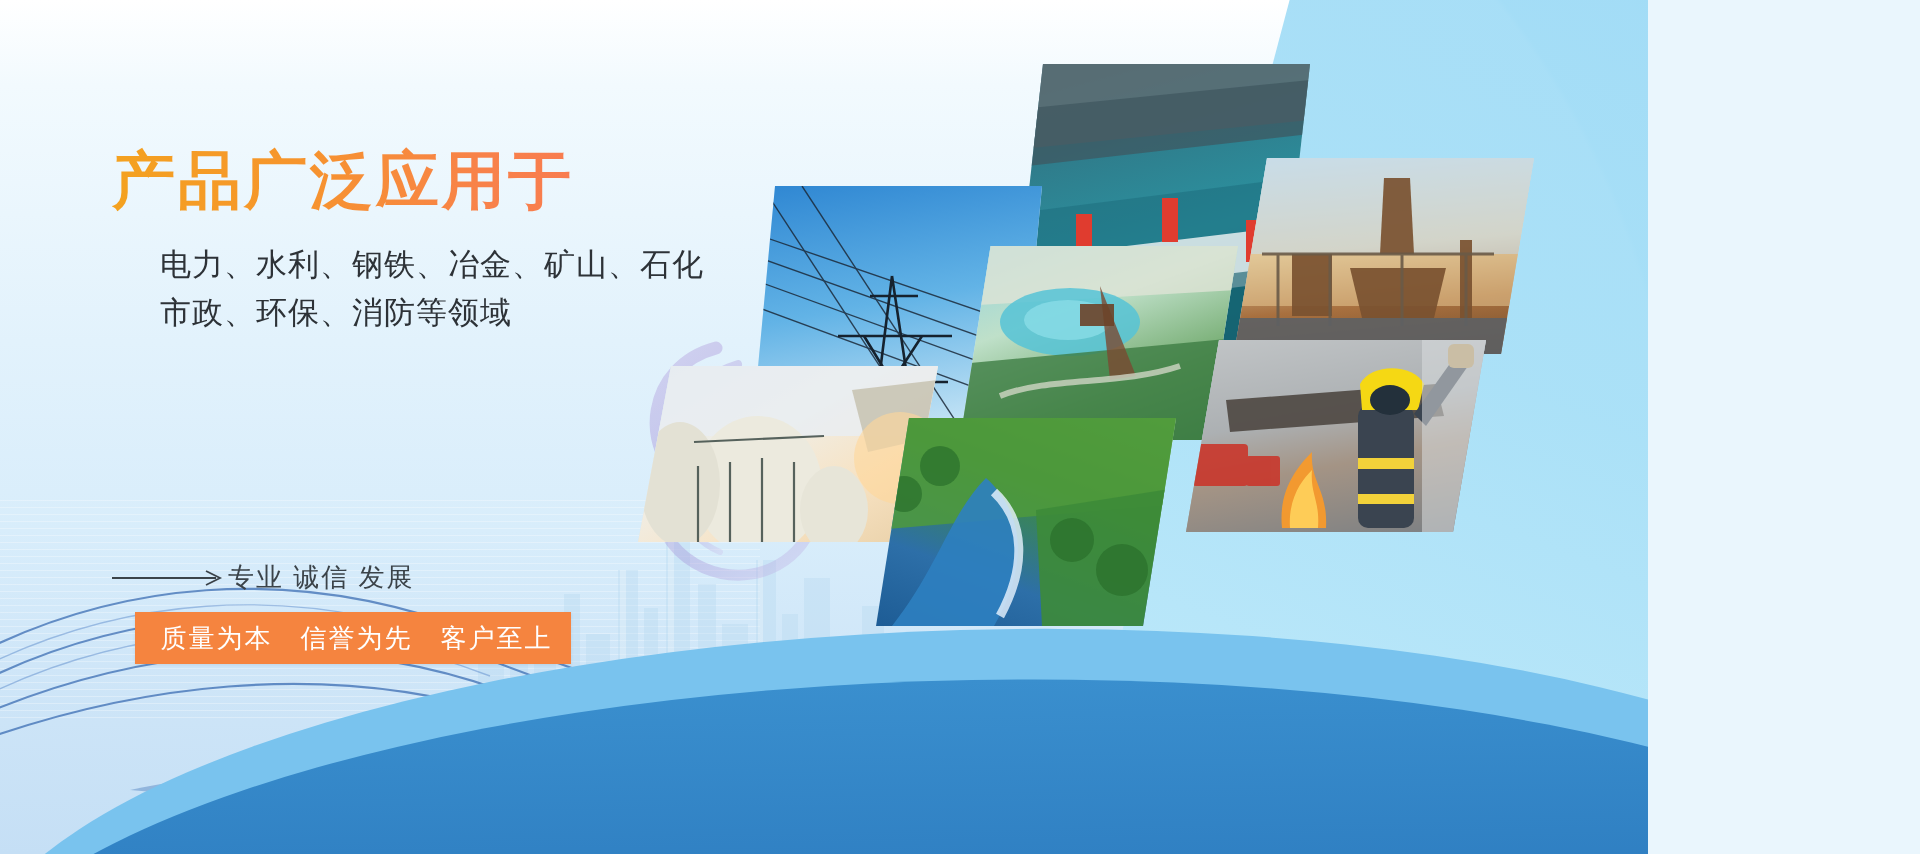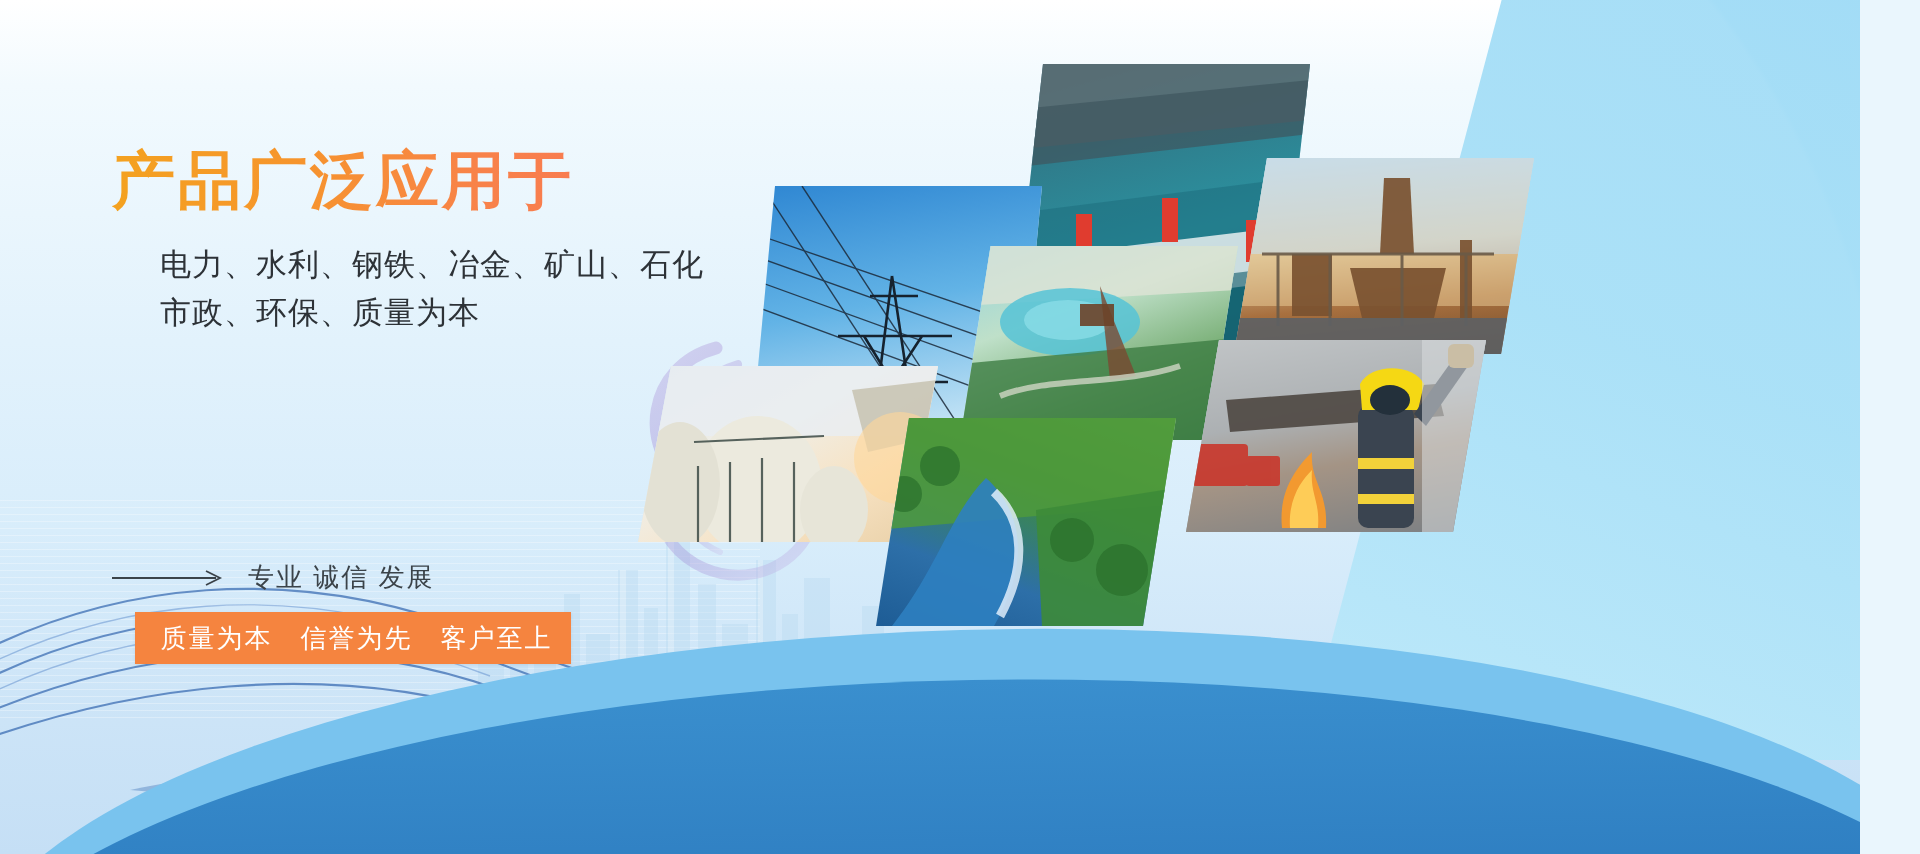--- a/index.html
+++ b/index.html
@@ -3,21 +3,21 @@
 <meta charset="utf-8">
 <style>
   * { margin:0; padding:0; box-sizing:border-box; }
   html,body { width:1920px; height:854px; overflow:hidden; }
   body {
     font-family:"Liberation Sans","DejaVu Sans",sans-serif;
     background:#eaf6fd;
   }
   #banner {
     position:relative;
-    width:1860px; height:854px;
+    width:1648px; height:854px;
     overflow:hidden;
     background:
       linear-gradient(180deg,#ffffff 0%, #f2fafe 10%, #e2f2fc 40%, #d8edfb 62%, #cfe6f8 78%, #c5dff5 100%);
   }
 
   
   .layer { position:absolute; pointer-events:none; }
 
   
   .swoosh-a {
@@ -78,21 +78,21 @@
     background:linear-gradient(90deg,#f4a220 0%, #f6952c 28%, #f8824a 58%, #f9705a 100%);
     -webkit-background-clip:text; background-clip:text;
     color:transparent; -webkit-text-fill-color:transparent;
     white-space:nowrap;
   }
   .sub { margin-top:26px; color:#2d3237; font-size:31px; line-height:1.55; letter-spacing:1px;margin-left:48px; }
   .sub div { white-space:nowrap; }
 
   .slogan-row { position:absolute; left:112px; top:560px; display:flex; align-items:center; }
   .arrow-line { display:block; }
-  .slogan-text { margin-left:20px; font-size:26px; color:#3b4349; letter-spacing:2px; white-space:nowrap; }
+  .slogan-text { margin-left:0; font-size:26px; color:#3b4349; letter-spacing:2px; white-space:nowrap; }
 
   .ribbon-band {
     position:absolute; left:135px; top:612px;
     width:436px; height:52px;
     background:#f5843f;
     display:flex; align-items:center; justify-content:center;
     color:#fff; font-size:26px; letter-spacing:2px; white-space:nowrap;
     box-shadow:0 1px 3px rgba(0,0,0,.08);
     padding-left:7px;
   }
@@ -347,21 +347,21 @@
       <path d="M170,296 C230,282 300,280 360,290 C300,300 230,302 170,296 Z" fill="#3a6fb5" opacity=".45"></path>
     </svg>
   </div>
   <div class="layer wave-light"></div>
   <div class="layer wave-dark"></div>
 
   <div class="copy">
     <div class="headline">产品广泛应用于</div>
     <div class="sub">
       <div>电力、水利、钢铁、冶金、矿山、石化</div>
-      <div>市政、环保、质量为本</div>
+      <div>市政、环保、消防等领域</div>
     </div>
   </div>
 
   <div class="slogan-row">
     <svg class="arrow-line" width="116" height="20" viewBox="0 0 116 20">
       <path d="M0,10 L104,10" stroke="#3b4349" stroke-width="1.8" fill="none"></path>
       <path d="M94,3 L108,10 L94,17" stroke="#3b4349" stroke-width="1.8" fill="none"></path>
     </svg>
     <span class="slogan-text">专业  诚信  发展</span>
   </div>

